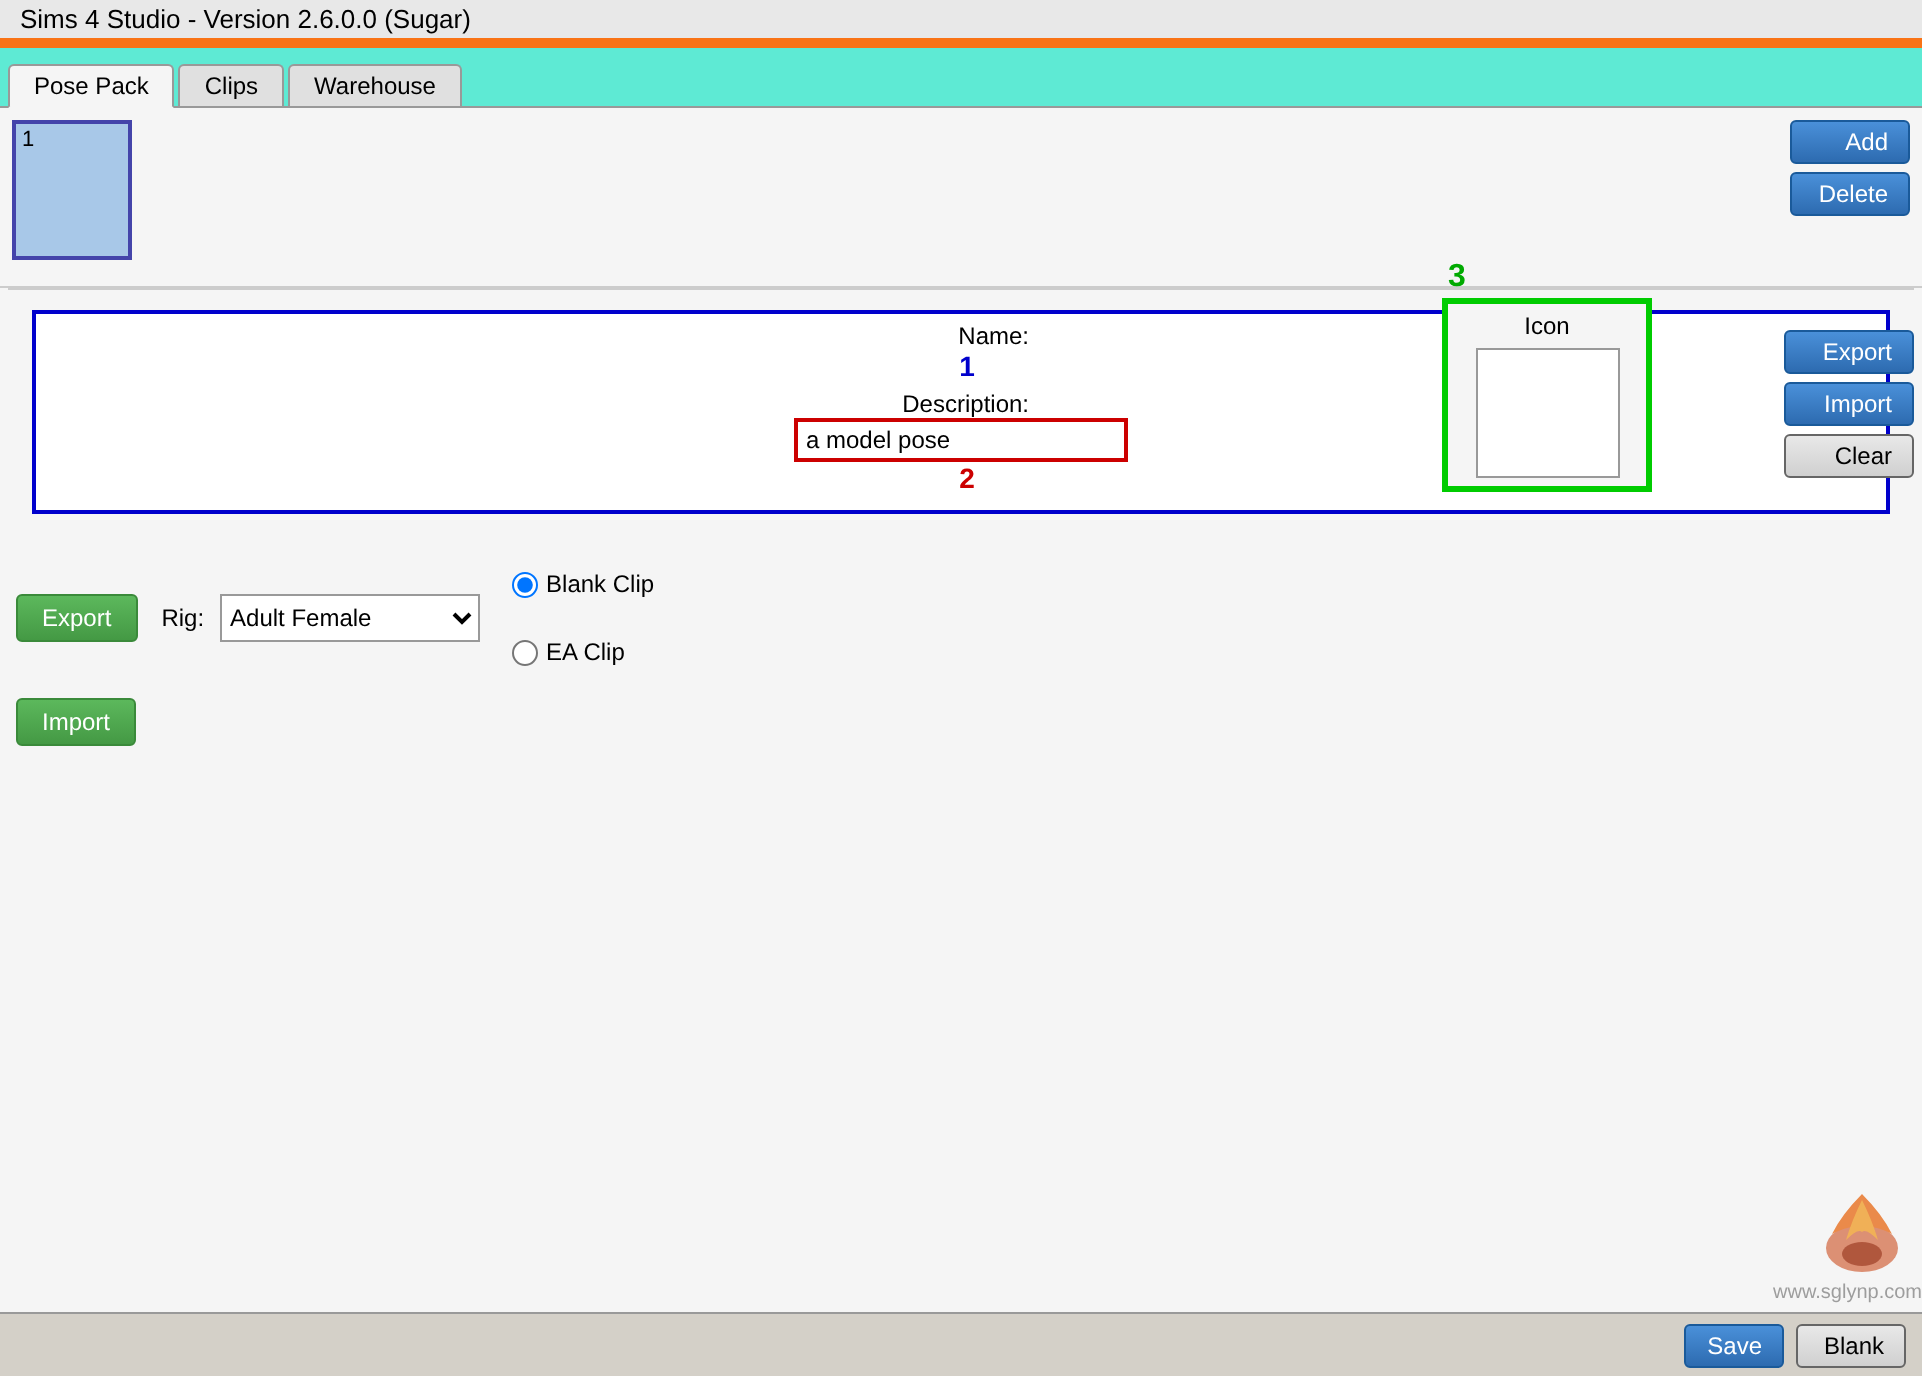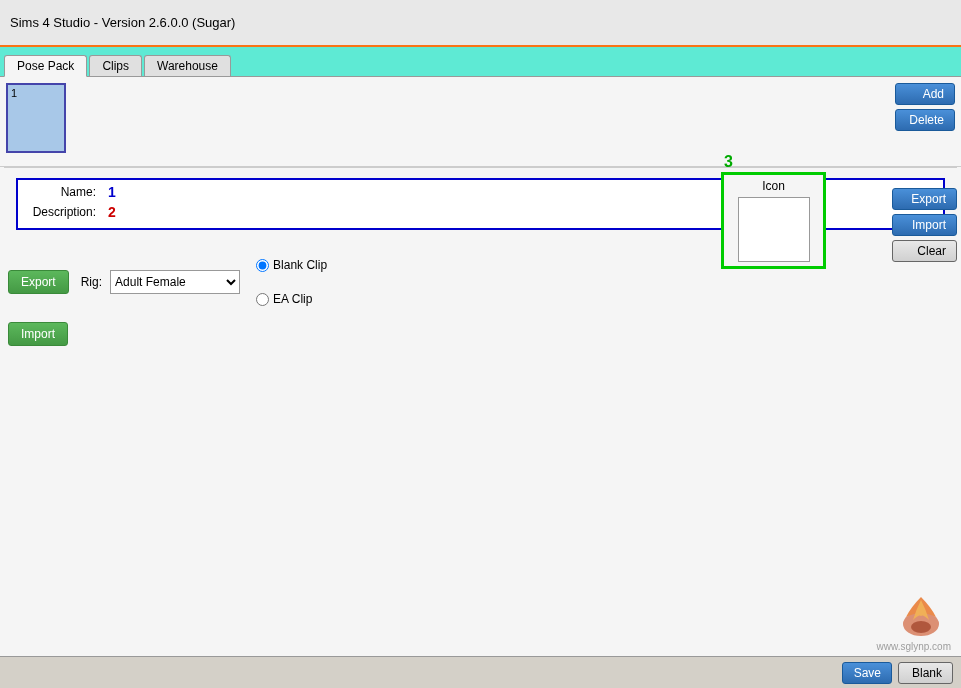--- a/index.html
+++ b/index.html
@@ -9,25 +9,25 @@
       background: #d4d0c8;
       width: 961px;
       height: 688px;
       overflow: hidden;
       position: relative;
     }
 
     
     .title-bar {
       background: #e8e8e8;
-      height: 47px;
+      height: 24px;
       display: flex;
       align-items: center;
       padding: 0 10px;
-      border-bottom: 2px solid #f97316;
+      border-bottom: 5px solid #f97316;
     }
     .title-bar-text {
       font-size: 13px;
       color: #000;
     }
 
     
     .menu-bar {
       background: #f0f0f0;
       height: 24px;
@@ -145,20 +145,21 @@
       border: 2px solid #0000cc;
       margin: 6px;
       padding: 4px;
       background: #fff;
     }
 
     .form-row {
       display: flex;
       align-items: center;
       margin-bottom: 4px;
+      flex-direction: column;
     }
 
     .form-label {
       width: 80px;
       font-size: 12px;
       color: #000;
       text-align: right;
       padding-right: 6px;
     }
 
@@ -221,21 +222,21 @@
       display: flex;
       align-items: center;
       justify-content: flex-end;
       padding: 0 8px;
       gap: 6px;
     }
 
     .watermark {
       position: absolute;
       bottom: 36px;
-      right: 10px;
+      right: 0;
       opacity: 0.8;
     }
 
     
     .app-wrapper {
       display: flex;
       flex-direction: column;
       height: 688px;
     }
 
@@ -306,20 +307,21 @@
         <div class="form-outer">
           <div class="form-section">
 
             <div class="form-row name-row-wrapper">
               <span class="form-label">Name:</span>
               <span style="color:#0000cc; font-weight:bold; font-size:14px; margin-left:6px;">1</span>
             </div>
 
             <div class="form-row">
               <span class="form-label">Description:</span>
+              <input class="form-input description-input" type="text" style="max-width: 580px;" value="a model pose">
               <span style="color:#cc0000; font-weight:bold; font-size:14px; margin-left:6px;">2</span>
             </div>
 
           </div>
         </div>
 
         <div style="position: absolute; right: 135px; top: 4px; width: 105px; border: 3px solid #00cc00; background: #f5f5f5; padding: 4px;">
           <span style="color: #00aa00; font-size: 16px; font-weight: bold; position: absolute; top: -22px; left: 0;">3</span>
           <div style="text-align: center; font-size: 12px; margin-bottom: 4px;">Icon</div>
           <div style="width: 72px; height: 65px; border: 1px solid #999; background: white; margin: 0 auto;"></div>

